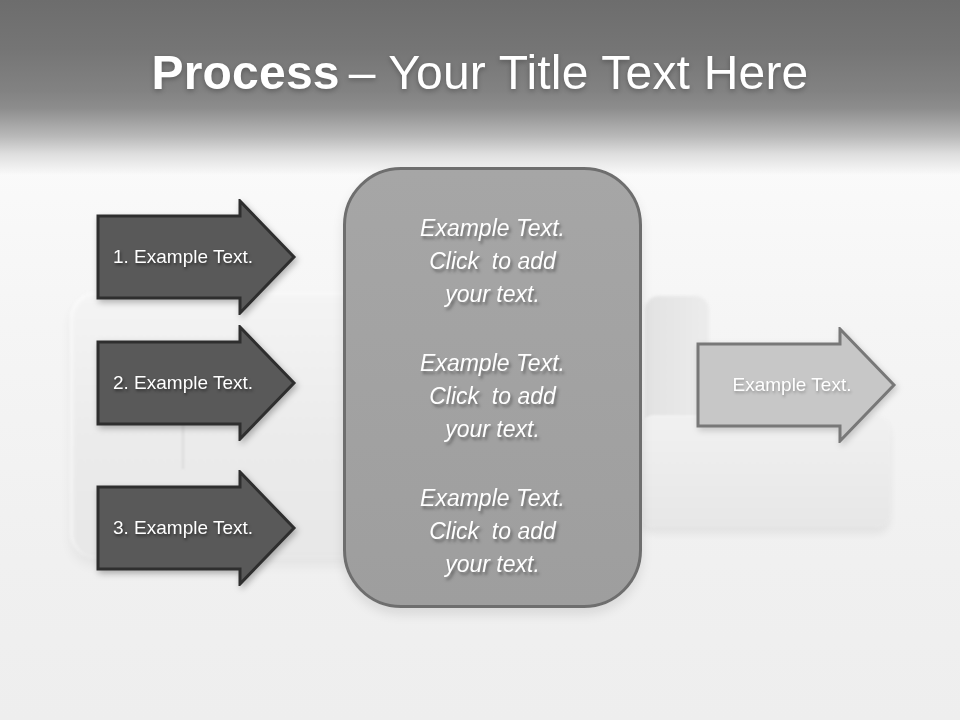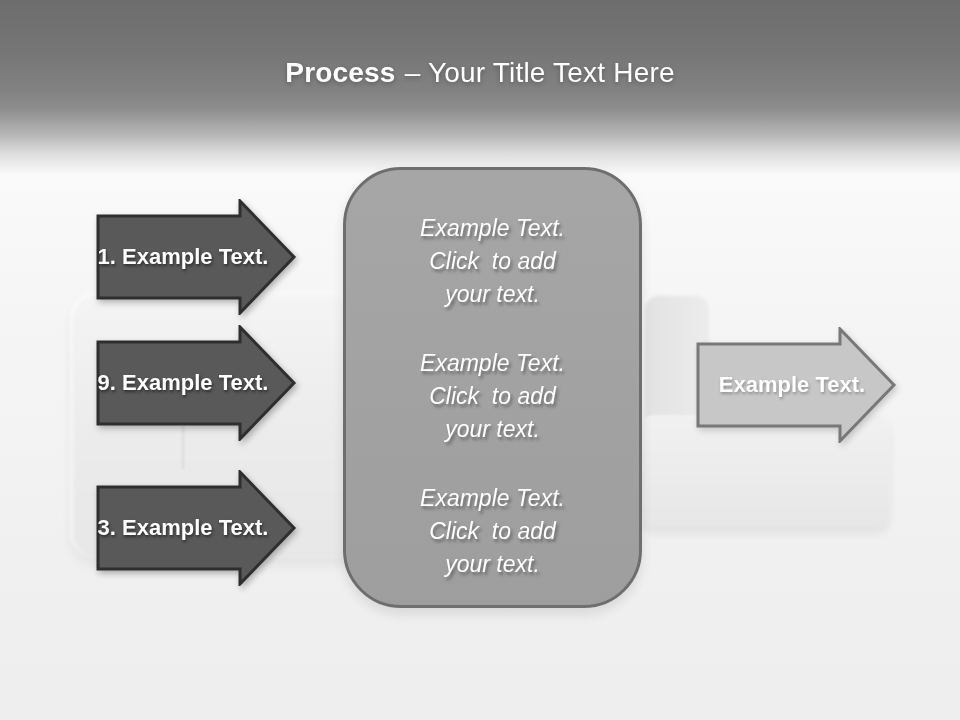--- a/index.html
+++ b/index.html
@@ -17,21 +17,21 @@
   
   .header-band {
     position:absolute; left:0; top:0; width:960px; height:175px;
     background:linear-gradient(180deg,
       #6d6d6d 0%, #757575 28%, #828282 52%, #8d8d8d 62%,
       #b9b9b9 78%, #dedede 88%, rgba(250,250,250,0) 100%);
   }
   .slide-title {
     position:absolute; top:50px; left:0; right:0;
     text-align:center; 
-    font-size:28px; line-height:46px; color:#ffffff;
+    font-size:48px; line-height:46px; color:#ffffff;
     text-shadow:0 2px 5px rgba(0,0,0,0.28);
     font-weight:400; letter-spacing:0.2px;
   }
   .slide-title .t-bold { font-weight:700; margin-right:9px; }
   
   .bg-shape { position:absolute; pointer-events:none; }
   .bg-couch-left {
     left:70px; top:292px; width:452px; height:266px;
     border-radius:26px;
     background:linear-gradient(180deg,#f4f4f4,#ebebeb 55%,#e7e7e7);
@@ -56,23 +56,22 @@
     filter:blur(1px);
   }
   
   .arrow { position:absolute; width:202px; height:116px; }
   .arrow svg { position:absolute; left:0; top:0; }
   .arrow-dark svg { filter:drop-shadow(2px 3px 3px rgba(0,0,0,0.28)); }
   .arrow-light svg { filter:drop-shadow(2px 3px 3px rgba(0,0,0,0.18)); }
   .arrow-label {
     position:absolute; top:0; bottom:0; left:10px; right:38px;
     display:flex; align-items:center; justify-content:center;
-    font-size:22px; color:#ffffff; white-space:pre;
+    font-size:19px; color:#ffffff; white-space:pre;
     text-shadow:1px 2px 3px rgba(0,0,0,0.5);
-    font-weight:bold;
   }
   .arrow-light .arrow-label { left:0; right:10px; text-shadow:1px 2px 3px rgba(0,0,0,0.28); }
   .arrow-1 { left:96px; top:199px; }
   .arrow-2 { left:96px; top:325px; }
   .arrow-3 { left:96px; top:470px; }
   .arrow-right { left:696px; top:327px; }
   
   .center-box {
     position:absolute; left:343px; top:167px; width:299px; height:441px;
     border-radius:58px;
@@ -127,21 +126,21 @@
     <svg width="202" height="116" viewBox="0 0 202 116">
       <polygon points="2,17 144,17 144,2 198,58 144,114 144,99 2,99" stroke-width="3" stroke-linejoin="miter" fill="#595959" stroke="#2e2e2e"></polygon>
     </svg>
     <span class="arrow-label">1. Example Text.</span>
   </div>
 
   <div class="arrow arrow-dark arrow-2">
     <svg width="202" height="116" viewBox="0 0 202 116">
       <polygon points="2,17 144,17 144,2 198,58 144,114 144,99 2,99" stroke-width="3" stroke-linejoin="miter" fill="#595959" stroke="#2e2e2e"></polygon>
     </svg>
-    <span class="arrow-label">9. Example Text.</span>
+    <span class="arrow-label">2. Example Text.</span>
   </div>
 
   <div class="arrow arrow-dark arrow-3">
     <svg width="202" height="116" viewBox="0 0 202 116">
       <polygon points="2,17 144,17 144,2 198,58 144,114 144,99 2,99" stroke-width="3" stroke-linejoin="miter" fill="#595959" stroke="#2e2e2e"></polygon>
     </svg>
     <span class="arrow-label">3. Example Text.</span>
   </div>
 
   <div class="arrow arrow-light arrow-right">

